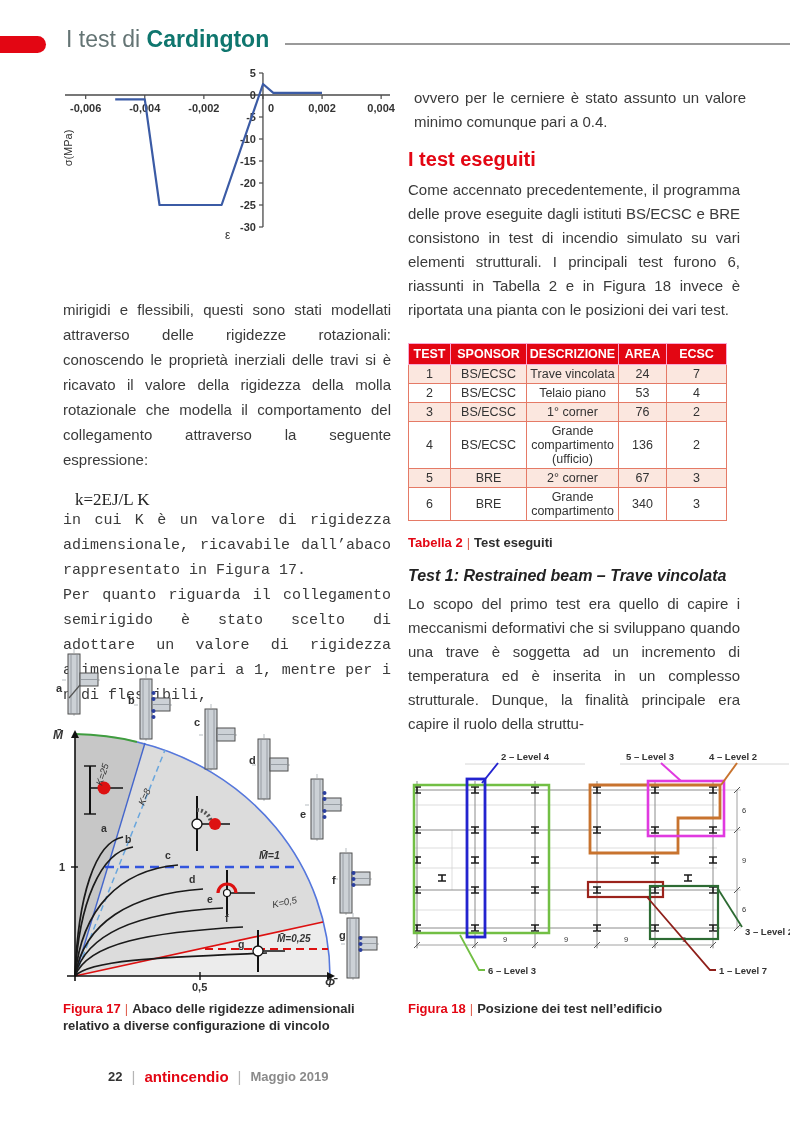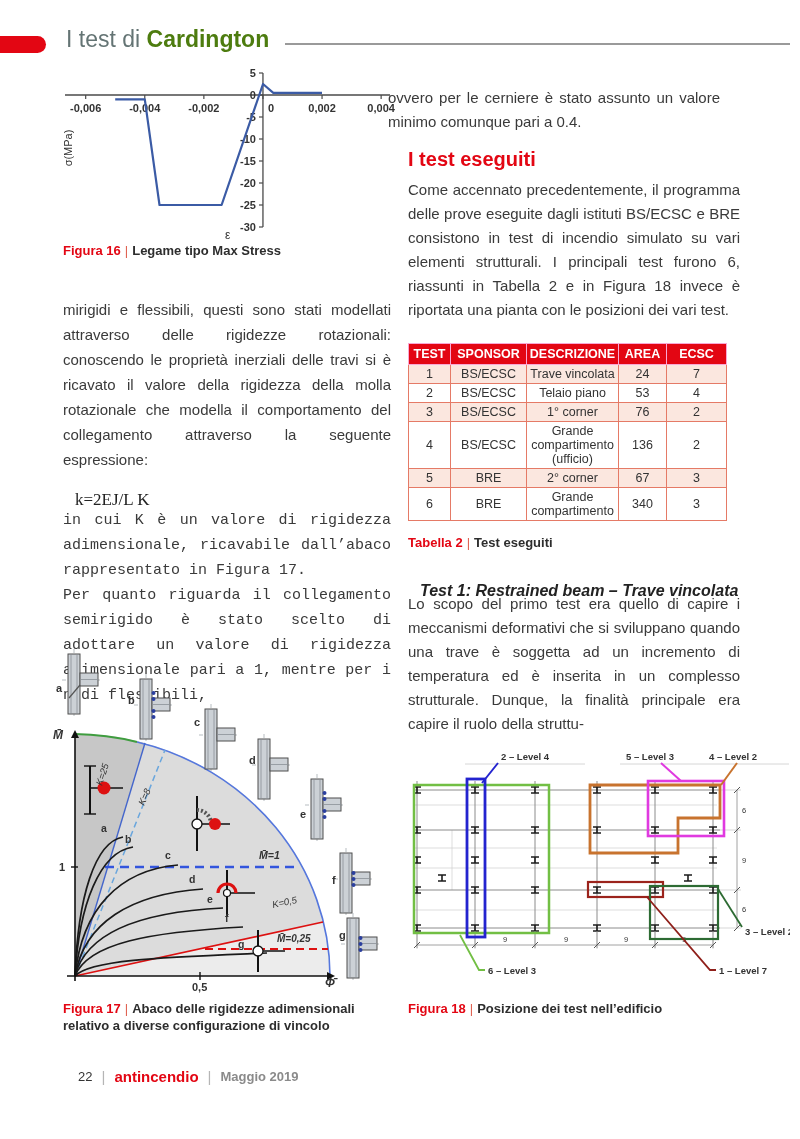--- a/index.html
+++ b/index.html
@@ -2,37 +2,37 @@
 <html><head>
 <meta charset="utf-8">
 <style>
   html,body{margin:0;padding:0;background:#e8e8e8;}
   .page{position:relative;width:800px;height:1139px;background:#ffffff;overflow:hidden;
         font-family:"Liberation Sans",sans-serif;color:#3a3a3a;}
   .abs{position:absolute;}
   .red-tab{left:0;top:36px;width:46px;height:17px;background:#e30613;border-radius:0 9px 9px 0;}
   .masthead{left:66px;top:26px;font-size:23px;white-space:nowrap;}
   .masthead .pre{color:#647474;font-weight:400;}
-  .masthead .bold{color:#4d7c0f;font-weight:bold;margin-top:11px;}
+  .masthead .bold{color:#0f766e;font-weight:bold;margin-top:11px;}
   .head-rule{left:285px;top:43px;width:505px;height:2px;background:#9a9a9a;}
   .para{font-size:15px;line-height:25px;text-align:justify;}
   .para-r{font-size:15px;line-height:24px;text-align:justify;}
   .formula{font-family:"Liberation Serif",serif;font-size:17px;color:#222;}
   .cap{font-size:13px;font-weight:bold;color:#2d2d2d;line-height:17px;}
   .cap .fig{color:#e30613;}
   .cap .sep{color:#e06050;font-weight:400;padding:0 4px;}
   .sec-head{font-size:20px;font-weight:800;color:#e30613;}
   .sub-head{font-size:16px;font-weight:bold;font-style:italic;color:#222;}
   table.t2{border-collapse:collapse;width:318px;table-layout:fixed;}
   table.t2 th{background:#e30613;color:#fff;font-size:12.5px;font-weight:bold;padding:3px 1px;border:1px solid #f9a8d4;}
   table.t2 td{font-size:12.5px;color:#333;text-align:center;border:1px solid #e57a66;padding:2px 2px;line-height:14px;}
   table.t2 tr.odd td{background:#fbe7df;}
   table.t2 tr.even td{background:#ffffff;}
   .footer{left:78px;top:1068px;display:flex;align-items:center;font-size:13px;}
-  .footer .pg{color:#333;font-weight:normal;}
+  .footer .pg{color:#333;font-weight:bold;margin-left:30px;}
   .footer .bar{color:#b5b5b5;padding:0 9px;font-size:15px;font-weight:400;}
   .footer .brand{color:#e30613;font-weight:800;font-size:15px;}
   .footer .issue{color:#8a8a8a;font-weight:bold;}
   svg{font-family:"Liberation Sans",sans-serif;}
   svg text{fill:#333;}
 </style>
 </head>
 <body>
 
 <div class="page">
@@ -71,23 +71,20 @@
       <line x1="201.95454545454547" y1="123" x2="205.95454545454547" y2="123" stroke="#4a4a4a" stroke-width="1.2"></line>
       <text x="198.95454545454547" y="127" font-size="11" font-weight="bold" text-anchor="end" fill="#333">-20</text>
       <line x1="201.95454545454547" y1="145" x2="205.95454545454547" y2="145" stroke="#4a4a4a" stroke-width="1.2"></line>
       <text x="198.95454545454547" y="149" font-size="11" font-weight="bold" text-anchor="end" fill="#333">-25</text>
       <line x1="201.95454545454547" y1="167" x2="205.95454545454547" y2="167" stroke="#4a4a4a" stroke-width="1.2"></line>
       <text x="198.95454545454547" y="171" font-size="11" font-weight="bold" text-anchor="end" fill="#333">-30</text>
       <polyline points="58.2,39.4 87.8,39.4 102.5,145.0 164.6,145.0 206.0,24.0 216.3,32.8 265.0,32.8" fill="none" stroke="#3b5ba5" stroke-width="2.2" stroke-linejoin="round"></polyline>
       <text x="167.95454545454547" y="179" font-size="12" fill="#333">ε</text>
       <text x="15" y="88" font-size="11" fill="#333" text-anchor="middle" transform="rotate(-90 15 88)">σ(MPa)</text>
     </svg>
-  <div class="abs cap" style="left:63px;top:242px;width:330px;">
-    <span class="fig">Figura 16</span><span class="sep">|</span><span>Legame tipo Max Stress</span>
-  </div>
 
   <div class="abs para" style="left:63px;top:297px;width:328px;">mirigidi e flessibili, questi sono stati modellati attraverso delle rigidezze rotazionali: conoscendo le proprietà inerziali delle travi si è ricavato il valore della rigidezza della molla rotazionale che modella il comportamento del collegamento attraverso la seguente espressione:</div>
   <div class="abs formula" style="left:63px;top:490px;margin-left:12px;">k=2EJ/L K</div>
   <div class="abs" style="left:63px;top:508px;width:328px;font-family:Liberation Mono, monospace;">
     <div class="para">in cui K è un valore di rigidezza adimensionale, ricavabile dall’abaco rappresentato in Figura 17.</div>
     <div class="para">Per quanto riguarda il collegamento semirigido è stato scelto di adottare un valore di rigidezza adimensionale pari a 1, mentre per i nodi flessibili,</div>
   </div>
 
   <svg class="abs" style="left:45px;top:646px;" width="355" height="350" viewBox="0 0 355 350">
     <defs>
@@ -216,21 +213,21 @@
     <text x="204" y="118" font-size="11" font-weight="bold">d</text>
     <text x="255" y="172" font-size="11" font-weight="bold">e</text>
     <text x="287" y="238" font-size="11" font-weight="bold">f</text>
     <text x="294" y="293" font-size="11" font-weight="bold">g</text>
   </svg>
 
   <div class="abs cap" style="left:63px;top:1000px;width:332px;">
     <span class="fig">Figura 17</span><span class="sep">|</span><span>Abaco delle rigidezze adimensionali relativo a diverse configurazione di vincolo</span>
   </div>
 
-  <div class="abs para-r" style="left:388px;top:86px;width:332px;">ovvero per le cerniere è stato assunto un valore minimo comunque pari a 0.4.</div>
+  <div class="abs para-r" style="left:414px;top:86px;width:332px;">ovvero per le cerniere è stato assunto un valore minimo comunque pari a 0.4.</div>
   <div class="abs sec-head" style="left:408px;top:148px;">I test eseguiti</div>
   <div class="abs para-r" style="left:408px;top:178px;width:332px;">Come accennato precedentemente, il programma delle prove eseguite dagli istituti BS/ECSC e BRE consistono in test di incendio simulato su vari elementi strutturali. I principali test furono 6, riassunti in Tabella 2 e in Figura 18 invece è riportata una pianta con le posizioni dei vari test.</div>
 
   <table class="t2 abs" style="left:408px;top:343px;">
     <colgroup>
         <col style="width:42px">
         <col style="width:76px">
         <col style="width:92px">
         <col style="width:48px">
         <col style="width:60px">
@@ -286,21 +283,21 @@
           <td>Grande compartimento</td>
           <td>340</td>
           <td>3</td>
         </tr>
       </tbody>
   </table>
   <div class="abs cap" style="left:408px;top:534px;width:330px;">
     <span class="fig">Tabella 2</span><span class="sep">|</span><span>Test eseguiti</span>
   </div>
 
-  <div class="abs sub-head" style="left:420px;top:567px;margin-top:15px;">Test 1: Restrained beam – Trave vincolata</div>
+  <div class="abs sub-head" style="left:408px;top:567px;">Test 1: Restrained beam – Trave vincolata</div>
   <div class="abs para-r" style="left:408px;top:592px;width:332px;">Lo scopo del primo test era quello di capire i meccanismi deformativi che si sviluppano quando una trave è soggetta ad un incremento di temperatura ed è inserita in un complesso strutturale. Dunque, la finalità principale era capire il ruolo della struttu-</div>
 
   <svg id="fig18" class="abs" style="left:405px;top:743px;" width="385" height="250" viewBox="0 0 385 250">
     <g id="f18grid">
         <line x1="10" y1="62" x2="312" y2="62" stroke="#cfcfcf" stroke-width="0.7"></line>
         <line x1="10" y1="105" x2="312" y2="105" stroke="#cfcfcf" stroke-width="0.7"></line>
         <line x1="10" y1="125" x2="312" y2="125" stroke="#cfcfcf" stroke-width="0.7"></line>
         <line x1="10" y1="167" x2="312" y2="167" stroke="#cfcfcf" stroke-width="0.7"></line>
         <line x1="47" y1="87" x2="47" y2="147" stroke="#cfcfcf" stroke-width="0.7"></line>
         <line x1="8" y1="47" x2="315" y2="47" stroke="#8c8c8c" stroke-width="1"></line>

